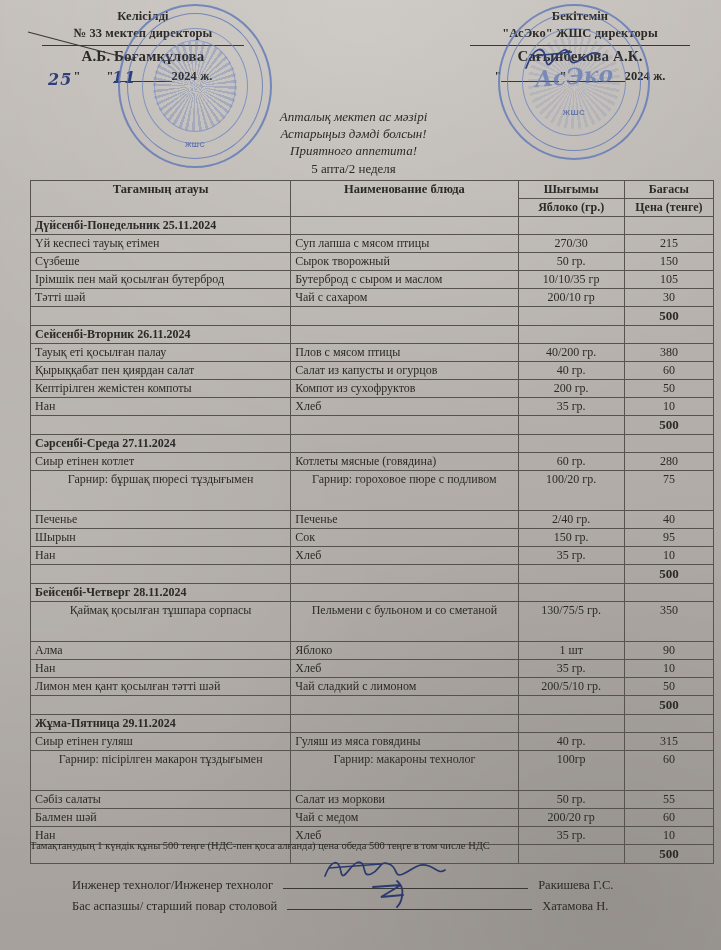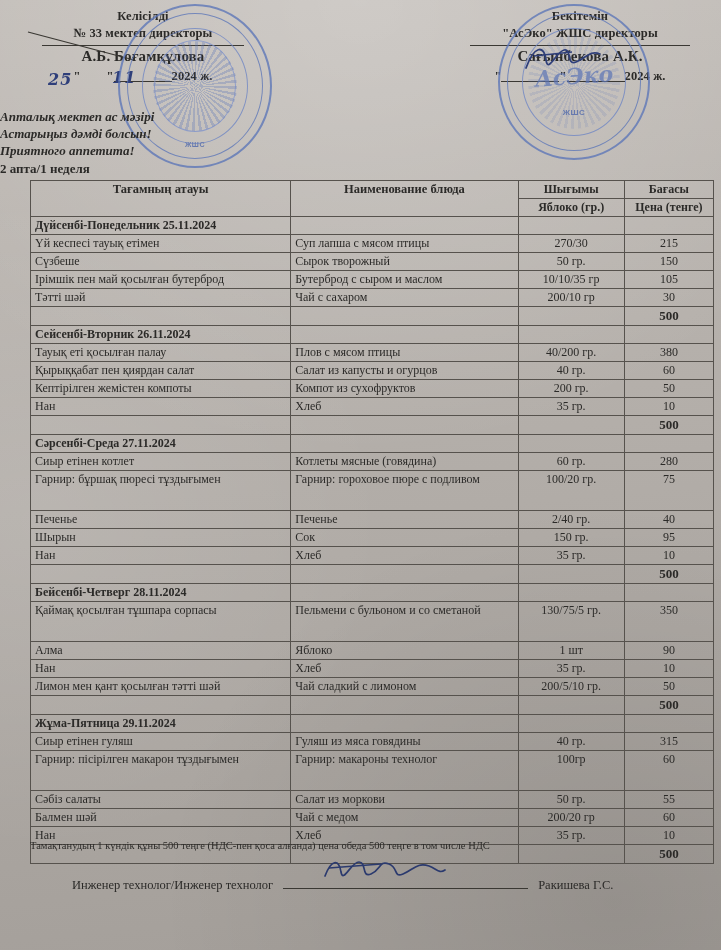--- a/index.html
+++ b/index.html
@@ -69,22 +69,22 @@
       repeating-conic-gradient(from 0deg, rgba(92,118,184,.40) 0deg 4deg, rgba(92,118,184,0) 4deg 9deg);
   }
   .asэко{
     position:absolute;left:50%;top:46%;transform:translate(-50%,-50%) rotate(-4deg);
     font-family:"DejaVu Serif", serif;font-style:italic;font-weight:700;
     font-size:22px;color:#5b74b6;opacity:.9;white-space:nowrap;
   }
 
   
   .title{
-    position:absolute;left:0;right:14px;top:108px;
-    font-style:italic;font-weight:700;font-size:13px;line-height:17px;
+    position:absolute;left:0;right:14px;top:108px;text-align:center;
+    font-style:italic;font-weight:400;font-size:13px;line-height:17px;
   }
   .title .plain{font-style:normal;font-size:13px;line-height:20px;}
 
   
   table.menu{
     position:absolute;left:30px;top:180px;width:684px;
     border-collapse:collapse;
     font-size:11.5px;
     background:transparent;
   }
@@ -101,21 +101,21 @@
   .c-price{width:84px;text-align:center;}
 
   .th-main{text-align:center;font-weight:700;font-size:12.5px;padding:4px 2px;}
   .th-sub{text-align:center;font-weight:700;font-size:12px;padding:2px;}
   .day-row td{font-weight:700;font-size:12px;padding-top:3px;padding-bottom:3px;}
   .dish td{font-size:12px;}
   .out,.price{text-align:center;font-size:12px;}
   .total td{height:19px;}
   .total .price{font-weight:700;font-size:13px;}
   .tall{height:40px;}
-  .tall-cell{vertical-align:bottom;}
+  .tall-cell{vertical-align:bottom;text-align:center;}
   .topalign{vertical-align:top;}
 
   
   .note{
     position:absolute;left:30px;top:840px;width:520px;
     font-size:10.5px;letter-spacing:0px;
   }
   .sig{position:absolute;left:72px;top:874px;width:610px;font-size:12.5px;line-height:20px;}
   .sig-row{display:flex;align-items:baseline;}
   .sig-label{white-space:nowrap;}
@@ -181,21 +181,21 @@
 
   <svg style="position:absolute;left:520px;top:40px;width:90px;height:36px;">
     <path d="M6,28 C14,6 24,4 26,20 C28,34 36,12 44,10 C52,8 46,26 56,22 C66,18 70,10 80,14" stroke="#2f3f7a" stroke-width="1.8" fill="none" stroke-linecap="round"></path>
     <path d="M14,16 L52,12" stroke="#2f3f7a" stroke-width="1.4" fill="none"></path>
   </svg>
 
   <div class="title">
     <div>Апталық мектеп ас мәзірі</div>
     <div>Астарыңыз дәмді болсын!</div>
     <div>Приятного аппетита!</div>
-    <div class="plain">2 апта/1 неделя</div>
+    <div class="plain">5 апта/2 неделя</div>
   </div>
 
   <table class="menu">
     <tbody id="menu-body">
         <tr>
           <th class="c-kz th-main" rowspan="2">Тағамның атауы</th>
           <th class="c-ru th-main" rowspan="2">Наименование блюда</th>
           <th class="c-out th-sub">Шығымы</th>
           <th class="c-price th-sub">Бағасы</th>
         </tr>
@@ -404,15 +404,25 @@
     <div class="sig-row">
       <span class="sig-label">Инженер технолог/Инженер технолог</span>
       <span class="sig-line">
         <svg style="position:absolute;left:38px;top:-18px;width:130px;height:26px;">
           <path d="M4,20 C10,4 18,2 20,16 C22,28 30,6 38,6 C46,6 40,22 50,18 C60,14 58,4 68,8 C78,12 72,22 82,18 C92,14 96,6 108,10 C116,13 118,18 124,14" stroke="#2b3a6e" stroke-width="1.7" fill="none" stroke-linecap="round"></path>
           <path d="M8,12 L60,8" stroke="#2b3a6e" stroke-width="1.3" fill="none"></path>
         </svg>
       </span>
       <span class="sig-name">Ракишева Г.С.</span>
     </div>
+    <div class="sig-row">
+      <span class="sig-label">Бас аспазшы/ старший повар столовой</span>
+      <span class="sig-line">
+        <svg style="position:absolute;left:80px;top:-16px;width:70px;height:30px;">
+          <path d="M6,8 L34,6 L14,18 L36,16" stroke="#2b3a6e" stroke-width="1.8" fill="none" stroke-linecap="round"></path>
+          <path d="M30,2 C40,10 34,24 30,28" stroke="#2b3a6e" stroke-width="1.8" fill="none" stroke-linecap="round"></path>
+        </svg>
+      </span>
+      <span class="sig-name">Хатамова Н.</span>
+    </div>
   </div>
 
 </div>
 
 </body></html>

